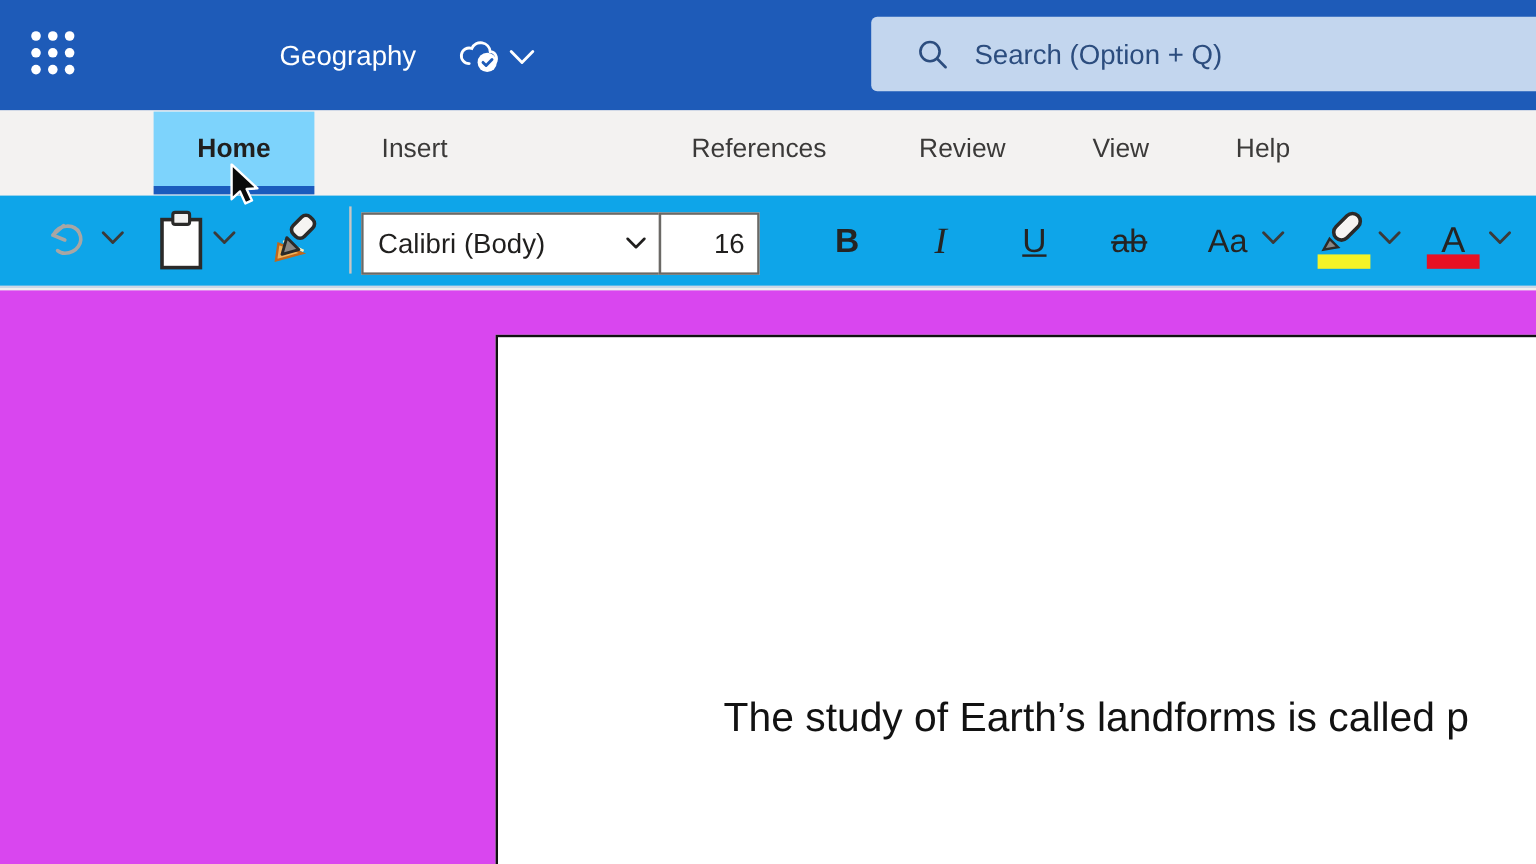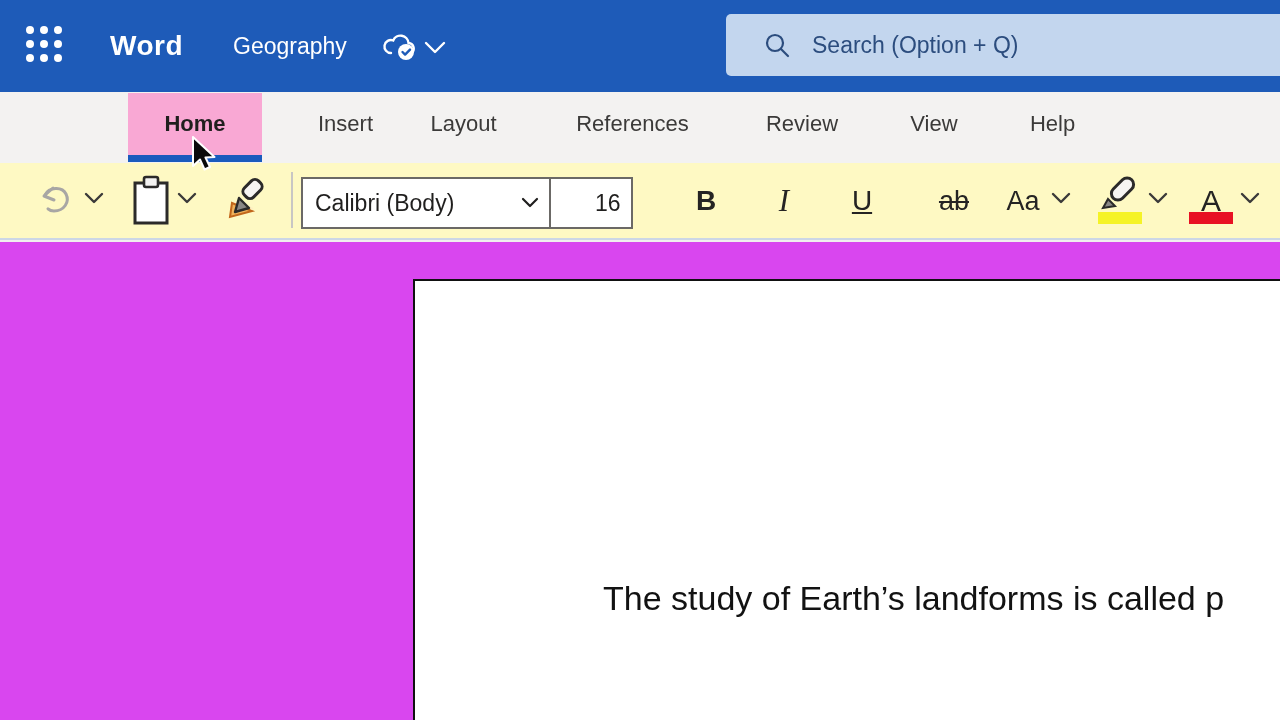--- a/index.html
+++ b/index.html
@@ -21,38 +21,38 @@
                background:#c3d6ee; border-radius:5px; display:flex; align-items:center; }
   .search-glyph { margin-left:38px; flex:0 0 auto; }
   .searchbox input { flex:1; border:none; outline:none; background:transparent;
                      font-size:23px; color:#2c4d7e; margin-left:22px; font-family:"Liberation Sans", sans-serif; }
   .searchbox input::placeholder { color:#2c4d7e; opacity:1; }
 
   
   .tabs { position:absolute; left:0; top:92px; width:1280px; height:71px; background:#f3f2f1; }
   .tab { position:absolute; top:1px; height:62px; line-height:62px; text-align:center;
          font-size:22px; color:#3b3a39; cursor:pointer; }
-  .tab.active { background:#f9a8d4; font-weight:700; color:#201f1e; }
+  .tab.active { background:#7dd3fc; font-weight:700; color:#201f1e; }
   .tab-underline { position:absolute; left:128px; top:63px; width:134px; height:7px; background:#1a5bbd; }
 
   
   .toolbar { position:absolute; left:0; top:163px; width:1280px; height:77px;
-             background:#fef9c3; border-bottom:2px solid #ccd7e6; }
+             background:#0ea5e9; border-bottom:2px solid #ccd7e6; }
   .tb { position:absolute; cursor:pointer; background:transparent; border:none; }
   .divider { position:absolute; left:291px; top:9px; width:2px; height:56px; background:#c8c6c4; }
   .combo { position:absolute; top:14px; height:52px; background:#ffffff; border:2px solid #6b6966;
            display:flex; align-items:center; cursor:pointer; }
   .combo .combo-text { font-size:23px; color:#201f1e; margin-left:12px; white-space:nowrap; }
   .combo .cv { margin-left:auto; margin-right:10px; }
   .fmt { position:absolute; top:12px; height:52px; line-height:52px; text-align:center;
          font-size:28px; color:#252423; cursor:pointer; background:none; border:none; }
   .bold-btn { font-weight:700; font-family:"Liberation Sans", sans-serif; }
   .italic-btn { font-family:"Liberation Serif", serif; font-style:italic; font-size:31px; }
   .underline-btn { text-decoration:underline; }
-  .strike-btn { text-decoration:line-through; font-size:27px;text-align:right; }
+  .strike-btn { text-decoration:line-through; font-size:27px; }
   .case-btn { font-size:27px; }
   .color-bar { position:absolute; height:12px; top:49px; }
 
   
   .canvas { position:absolute; left:0; top:242px; width:1280px; height:478px; background:#d946ef; }
   .page { position:absolute; left:413px; top:37px; width:1400px; height:700px;
           background:#ffffff; border:2px solid #111111; cursor:text; }
   .doc-text { position:absolute; left:188px; top:185px; font-size:34px; color:#121212;
               line-height:53px; white-space:pre; }
 
@@ -66,21 +66,20 @@
     <span></span>
       <span></span>
       <span></span>
       <span></span>
       <span></span>
       <span></span>
       <span></span>
       <span></span>
       <span></span>
   </div>
-  <div class="app-name">Word</div>
   <div class="doc-name">Geography</div>
 
   <svg class="cloud-icon" width="38" height="32" viewBox="0 0 38 32">
     <path d="M10 22 a6.5 6.5 0 1 1 2.2-12.6 A8 8 0 0 1 27.5 12 a5.6 5.6 0 0 1 2.5 10.4" fill="none" stroke="#ffffff" stroke-width="2.4" stroke-linecap="round"></path>
     <circle cx="25" cy="21" r="8" fill="#ffffff"></circle>
     <path d="M21.5 21 l2.6 2.6 L29 18.6" fill="none" stroke="#1e5bb8" stroke-width="2.4" stroke-linecap="round" stroke-linejoin="round"></path>
   </svg>
 
   <svg class="doc-chevron" width="22" height="13" viewBox="0 0 22 13">
     <path d="M2 2 L11 11 L20 2" fill="none" stroke="#ffffff" stroke-width="2.4" stroke-linecap="round" stroke-linejoin="round"></path>
@@ -91,21 +90,20 @@
       <circle cx="11" cy="11" r="8" fill="none" stroke="#2c4d7e" stroke-width="2.2"></circle>
       <line x1="17" y1="17" x2="24" y2="24" stroke="#2c4d7e" stroke-width="2.2" stroke-linecap="round"></line>
     </svg>
     <input type="text" value="" placeholder="Search (Option + Q)" style="">
   </div>
 </header>
 
 <nav class="tabs">
   <div class="tab active" style="left:128px; width:134px;">Home</div>
   <div class="tab" style="left:288px; width:115px;text-align:center;">Insert</div>
-  <div class="tab" style="left:400px; width:127px;">Layout</div>
   <div class="tab" style="left:545px; width:175px;">References</div>
   <div class="tab" style="left:737px; width:130px;">Review</div>
   <div class="tab" style="left:995px; width:115px;">Help</div>
   <div class="tab" style="left:880px; width:108px;">View</div>
   <div class="tab-underline"></div>
 </nav>
 
 <div class="toolbar">
 
   <svg class="tb" style="left:36px; top:18px;" width="38" height="38" viewBox="0 0 38 38">

